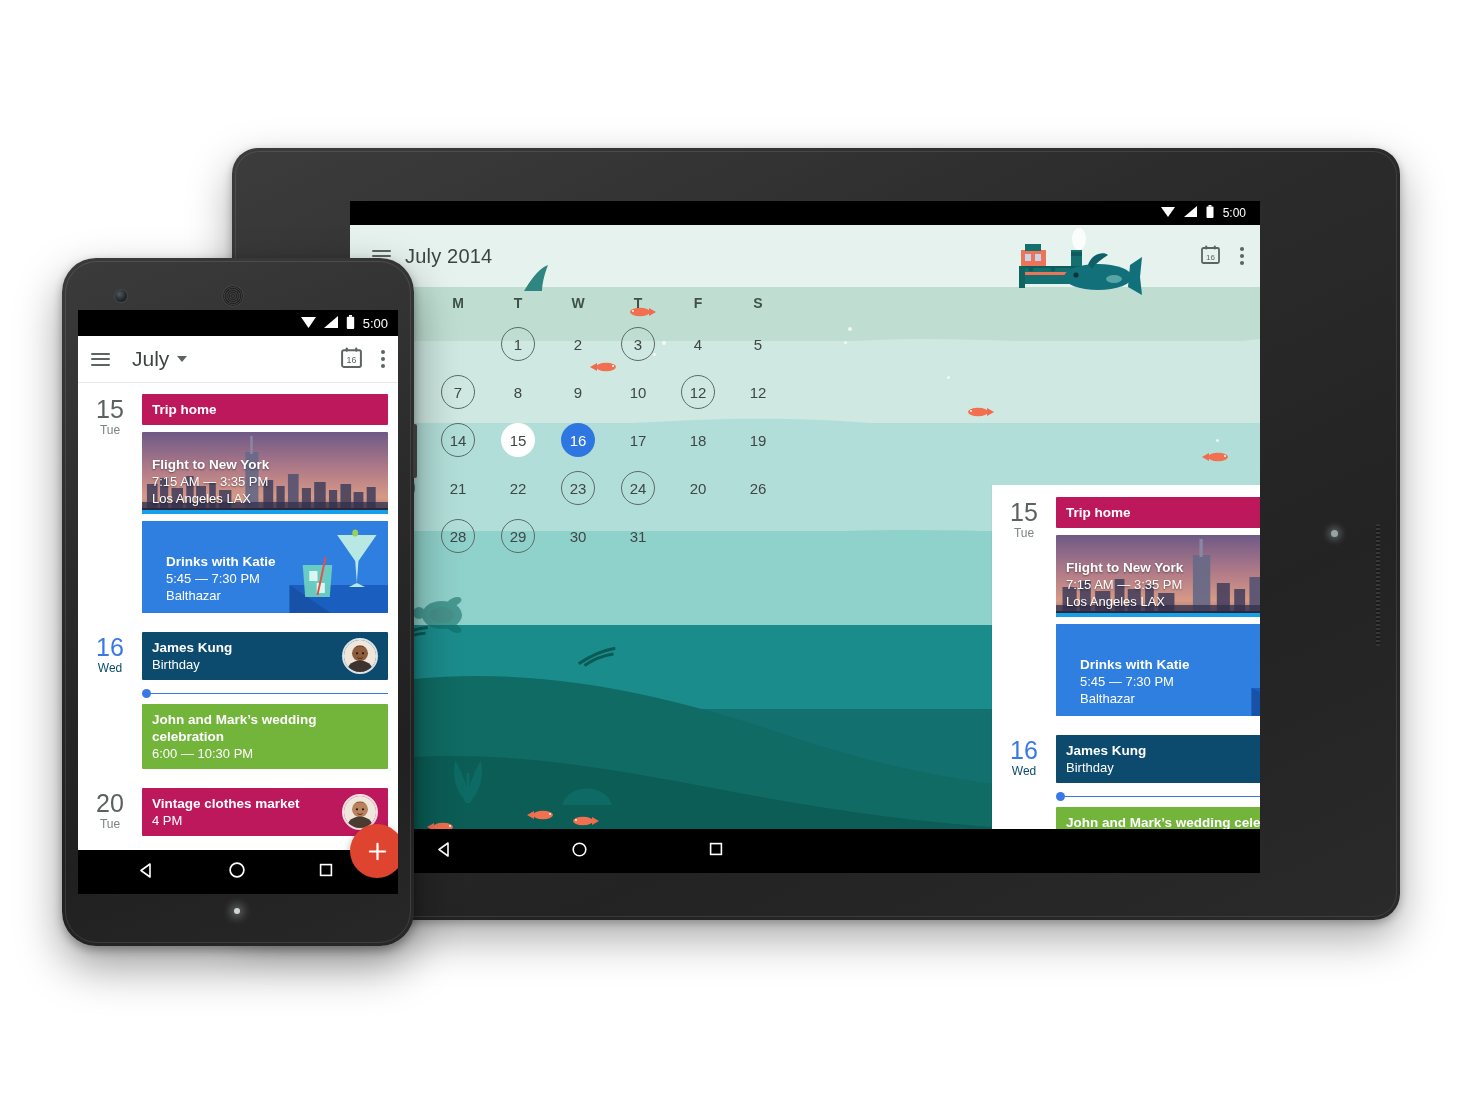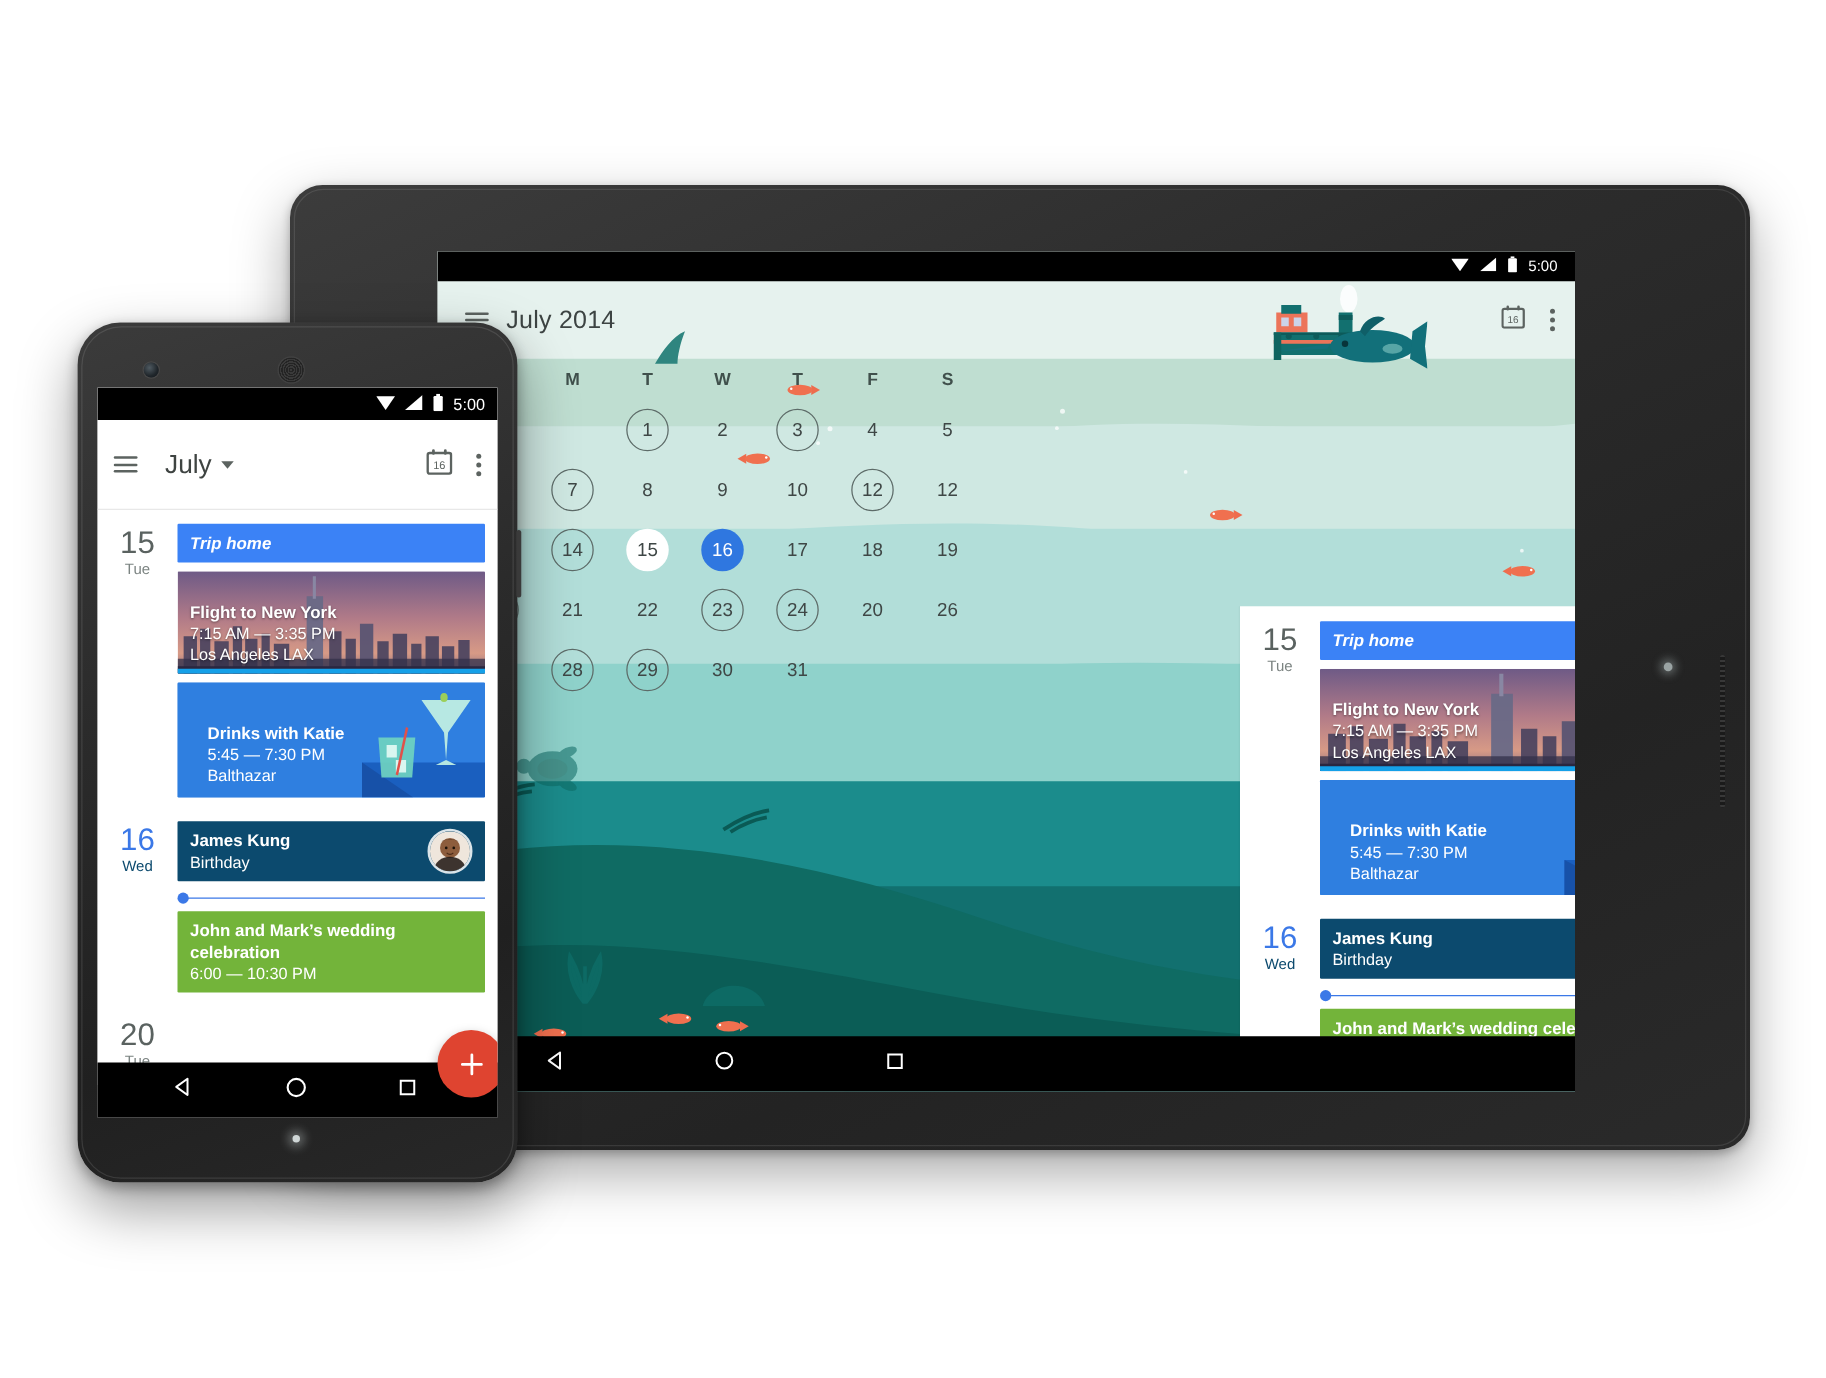--- a/index.html
+++ b/index.html
@@ -124,21 +124,21 @@
     background:#cfd6d6; box-shadow:0 0 8px 4px rgba(220,230,230,.32); }
   .ph-btn{ position:absolute; right:-3px; top:166px; width:4px; height:54px;
     border-radius:2px; background:#3a3a3a; }
 
   .phone-screen{
     position:absolute; left:16px; top:52px; width:320px; height:584px;
     background:#fff; overflow:hidden;
   }
   .p-status{ height:26px; background:#000; display:flex; align-items:center;
     justify-content:flex-end; gap:8px; padding-right:10px; color:#fff; font-size:13px; }
-  .p-appbar{ height:72px; background:#fff; display:flex; align-items:center;
+  .p-appbar{ height:47px; background:#fff; display:flex; align-items:center;
     padding:0 13px; border-bottom:1px solid #e8e8e8; }
   .p-title{ font-size:21px; color:#3f4442; margin-left:22px; }
   .p-appbar-right{ margin-left:auto; display:flex; align-items:center; gap:19px; }
   .p-agenda{ position:relative; height:460px; background:#fff; overflow:hidden; padding-top:11px; }
   .p-fab{
     position:absolute; left:272px; top:514px; width:54px; height:54px; border-radius:50%;
     background:#df4430; z-index:30; box-shadow:0 4px 9px rgba(0,0,0,.34);
     display:flex; align-items:center; justify-content:center;
   }
   .p-navbar{
@@ -153,21 +153,21 @@
   .day-dow{ font-size:12px; color:#7c8482; margin-top:1px; }
   .day-col.active .day-num{ color:#3b78e7; }
   .day-col.active .day-dow{ color:#0c4a6e; }
   .ev-col{ flex:1; min-width:0; }
   .ev{
     color:#fff; border-radius:1px; margin-bottom:7px; position:relative; overflow:hidden;
   }
   .ev-pad{ padding:7px 10px; }
   .ev-title{ font-size:13.5px; font-weight:bold; line-height:17px; }
   .ev-sub{ font-size:13px; line-height:17px; }
-  .ev-blue{ background:#3b82f6;font-style:italic; }
+  .ev-blue{ background:#be185d; }
   .ev-green{ background:#0c4a6e; }
   .ev-lgreen{ background:#73b43a; }
   .ev-photo{ height:82px; position:relative; }
   .ev-photo .txt{ position:absolute; left:10px; bottom:7px; text-shadow:0 1px 2px rgba(0,0,0,.45); }
   .ev-photo .bar{ position:absolute; left:0; bottom:0; width:100%; height:4px; background:#15a0e8; }
   .ev-drink{ height:92px; position:relative; background:#2f7fe0; }
   .ev-drink .txt{ position:absolute; left:24px; bottom:9px; z-index:2; }
   .avatar{
     position:absolute; right:10px; top:50%; transform:translateY(-50%);
     width:36px; height:36px; border-radius:50%; overflow:hidden;
@@ -796,20 +796,39 @@
              <div class="ev-sub">6:00 — 10:30 PM</div>
            </div>
               </div>
             </div>
           </div>
           <div class="day-row" style="margin-bottom: 12px;">
             <div class="day-col">
               <div class="day-num">20</div>
        <div class="day-dow">Tue</div>
             </div>
+            <div class="ev-col">
+              <div class="ev ev-blue">
+                <div class="ev-pad">
+             <div class="ev-title">Vintage clothes market</div>
+             <div class="ev-sub">4 PM</div>
+           </div>
+           <div class="avatar">
+                  <svg class="svgfill" viewBox="0 0 36 36">
+    <rect width="36" height="36" fill="#efe6dc"></rect>
+    <circle cx="18" cy="15" r="9" fill="#b9825c"></circle>
+    <path d="M8,14 C8,5 28,5 28,14 C28,9 22,7 18,7 C14,7 8,9 8,14Z" fill="#2e1d14"></path>
+    <ellipse cx="18" cy="34" rx="14" ry="11" fill="#2e1d14" opacity=".85"></ellipse>
+    <circle cx="14.6" cy="15" r="1.2" fill="#1a1008"></circle>
+                    <circle cx="21.4" cy="15" r="1.2" fill="#1a1008"></circle>
+    <path d="M15,19.5 C16.6,21.2 19.4,21.2 21,19.5" stroke="#4a2a18" stroke-width="1" fill="none"></path>
+  </svg>
+                </div>
+              </div>
+            </div>
           </div>
         </div>
 
       <div class="p-fab">
         <svg width="21" height="21" viewBox="0 0 22 22">
             <path d="M11,3 L11,19 M3,11 L19,11" stroke="#fff" stroke-width="2.3" stroke-linecap="round"></path>
           </svg>
       </div>
     </div>
 

